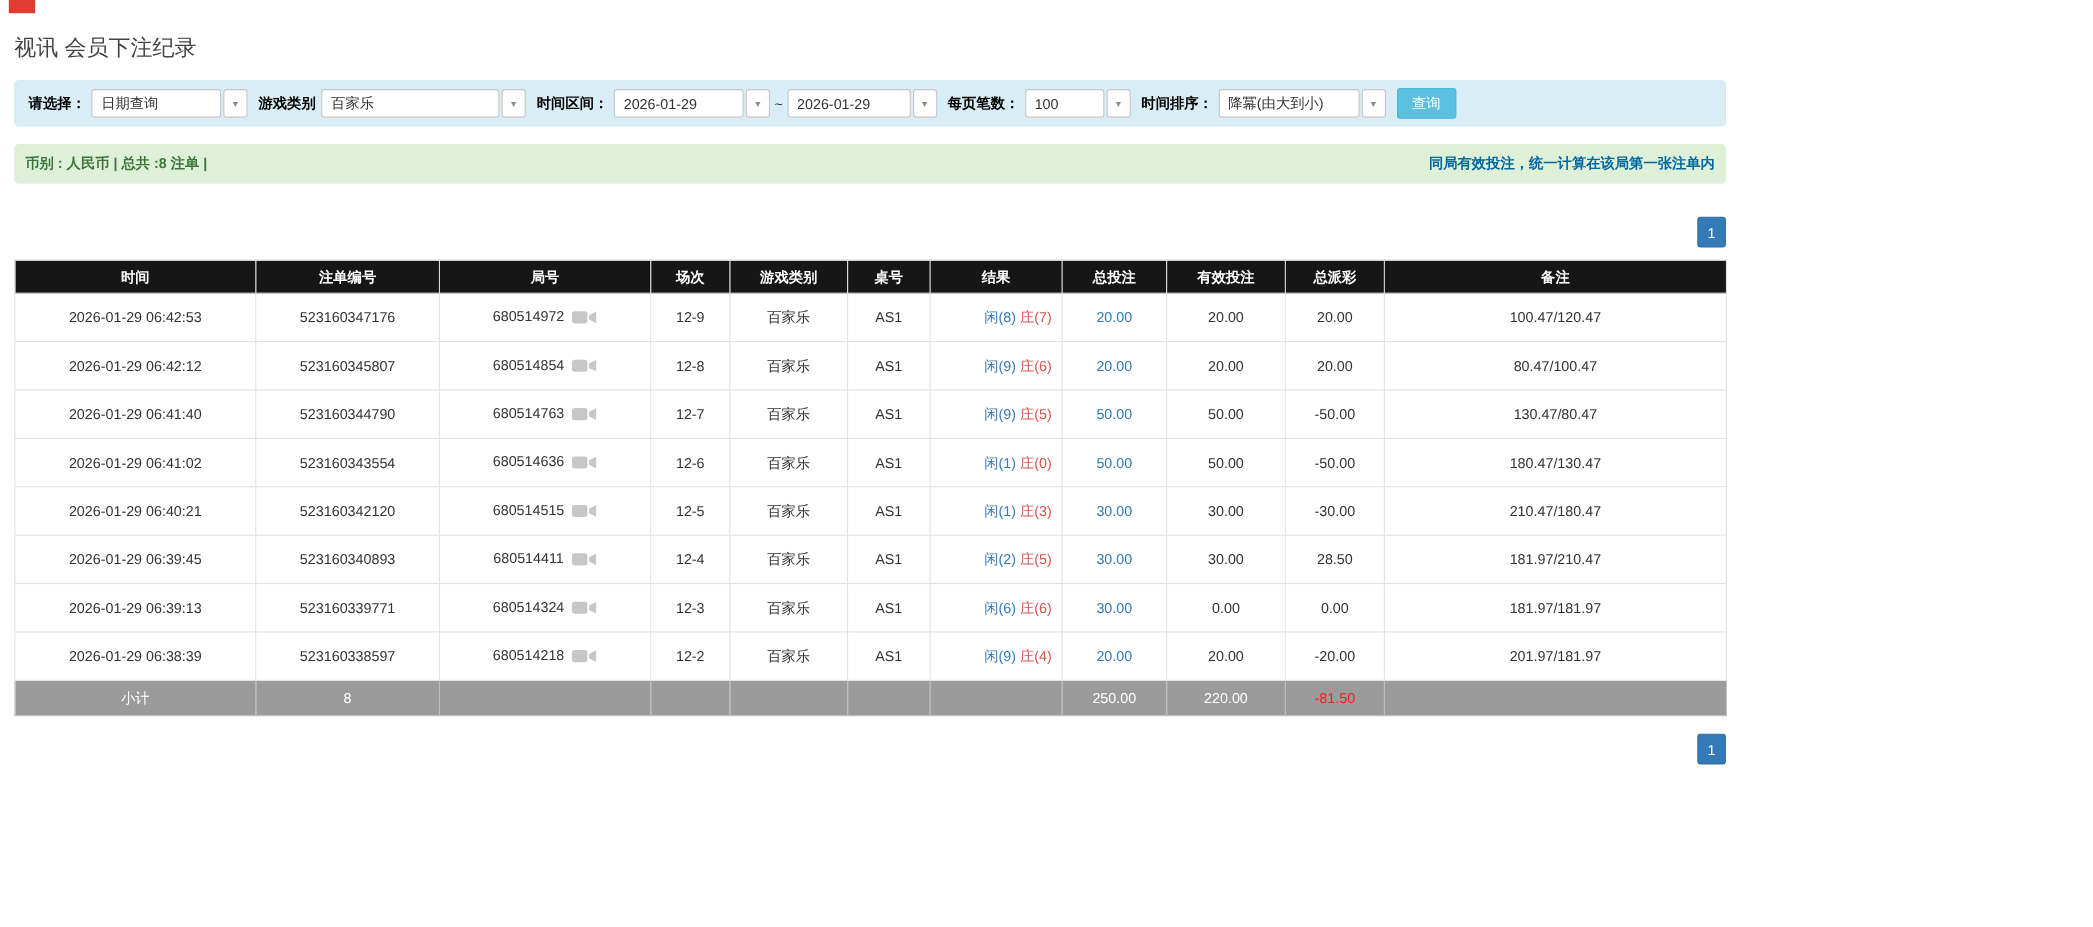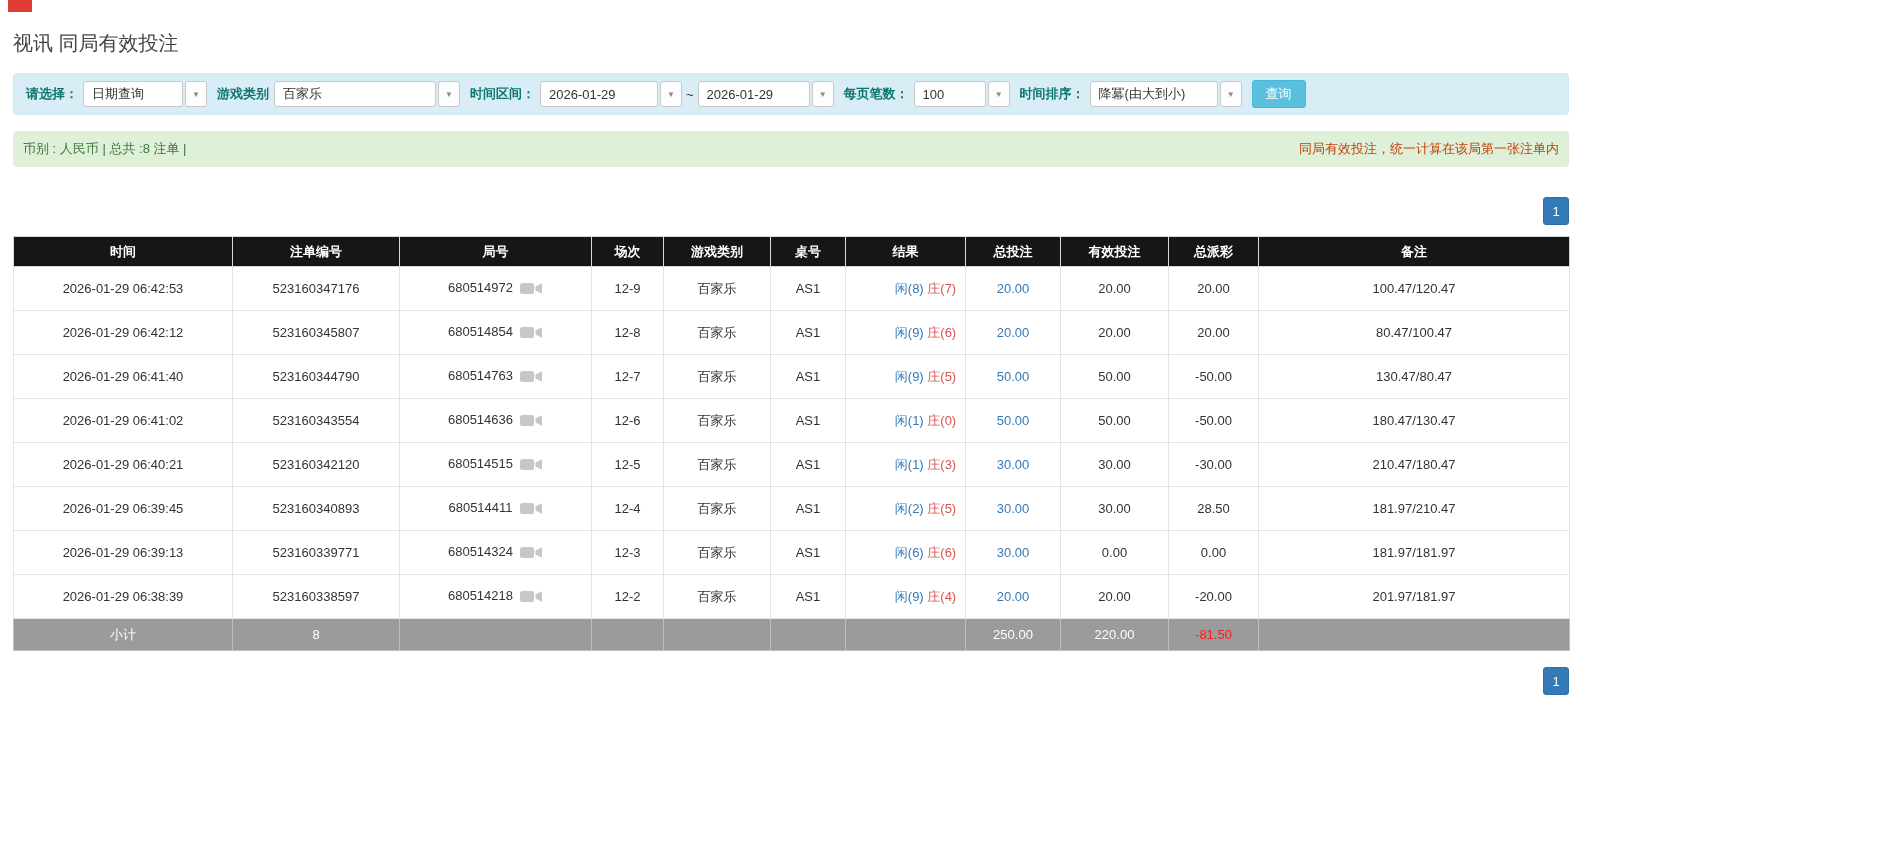--- a/index.html
+++ b/index.html
@@ -25,21 +25,21 @@
   
   .filter-bar {
     background: #d9edf7;
     border: 1px solid #cde9f5;
     border-radius: 4px;
     height: 42px;
     padding: 0 10px;
     display: flex; align-items: center;
   }
   .f-label {
-    font-weight: bold; font-size: 13px; color: #0f766e;
+    font-weight: bold; font-size: 13px; color: #000000;
     white-space: nowrap; margin: 0 5px 0 10px;
   }
   .f-label:first-child { margin-left: 2px; }
   .combo { display: flex; align-items: center; }
   .combo input {
     height: 26px;
     border: 1px solid #c8c8c8;
     border-radius: 3px;
     background: #fff;
     padding: 0 8px;
@@ -71,23 +71,24 @@
     cursor: pointer;
   }
   
   .summary-bar {
     margin-top: 16px;
     background: #dff0d8;
     border-radius: 4px;
     padding: 9px 10px;
     display: flex; justify-content: space-between; align-items: center;
     font-size: 13px;
+    font-weight: bold;
   }
   .summary-left { color: #3c763d; }
-  .summary-right { color: #c2410c; margin-left: 24px; }
+  .summary-right { color: #0369a1; margin-left: 24px; }
   
   .pager-row { display: flex; justify-content: flex-end; margin-top: 30px; }
   .pager-row.bottom { margin-top: 16px; }
   .page-btn {
     min-width: 26px; height: 28px;
     background: #337ab7; border: 1px solid #2e6da4;
     border-radius: 3px;
     color: #fff; font-size: 13px;
     display: flex; align-items: center; justify-content: center;
     cursor: pointer;
@@ -131,26 +132,26 @@
   }
   .records tr.total-row td.neg, .records tr.total-row .neg { color: #ff1a1a; }
 </style>
 </head>
 <body>
 
 <div class="red-mark"></div>
 
 <div class="container">
 
-  <h1 class="page-title">视讯 同局有效投注</h1>
+  <h1 class="page-title">视讯 会员下注纪录</h1>
 
   <div class="filter-bar">
     <span class="f-label">请选择：</span>
     <span class="combo">
-      <input style="width: 100px;" value="日期查询">
+      <input style="width: 118px;" value="日期查询">
       <span class="arrow-btn">▼</span>
     </span>
 
     <span class="f-label">游戏类别</span>
     <span class="combo">
       <input style="width: 162px;" value="百家乐">
       <span class="arrow-btn">▼</span>
     </span>
 
     <span class="f-label">时间区间：</span>

